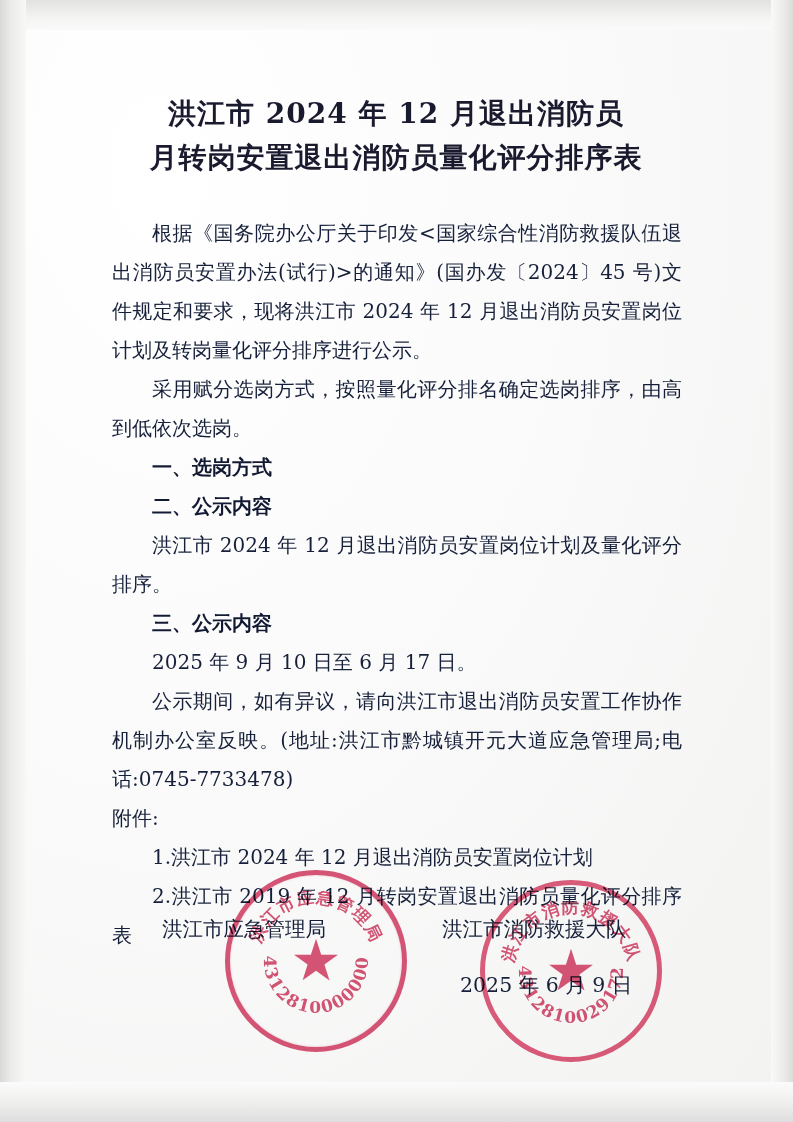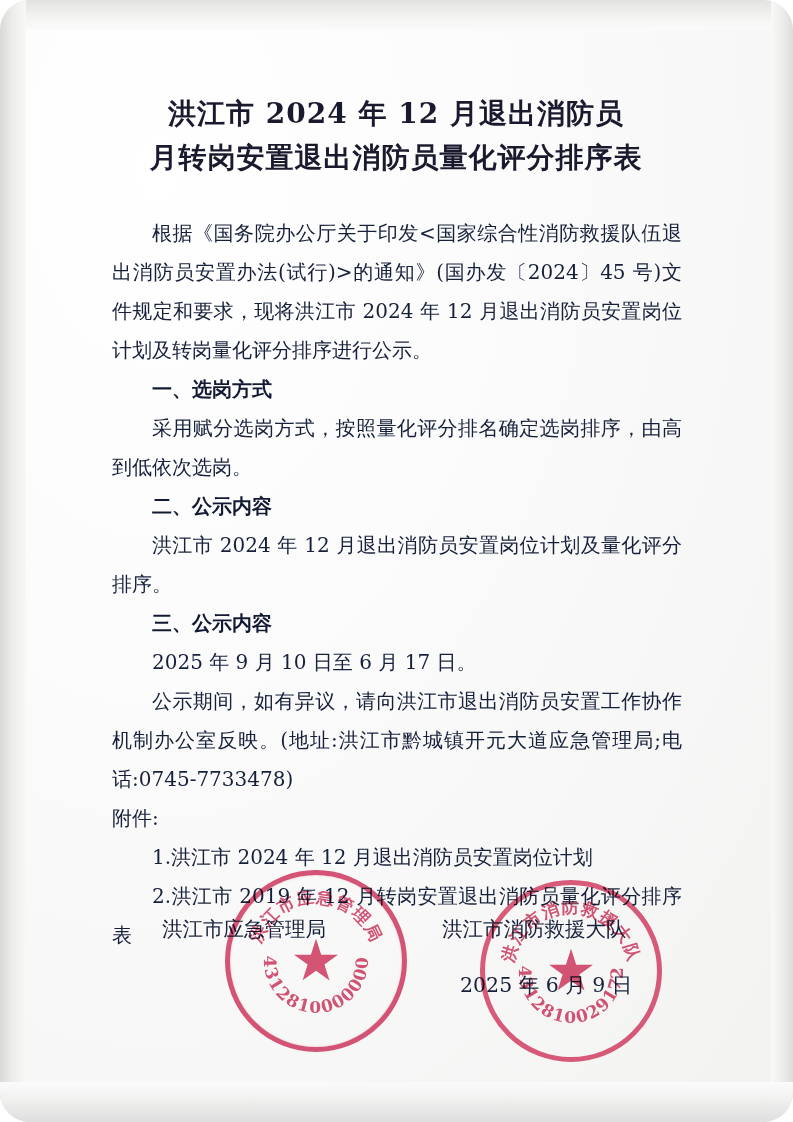--- a/index.html
+++ b/index.html
@@ -15,21 +15,20 @@
   }
 
   
   #page {
     position: relative;
     width: 793px;
     height: 1122px;
     background:
       radial-gradient(ellipse at 20% 15%, #ffffff 0%, #fbfbfb 40%, #f2f2f1 100%);
     overflow: hidden;
-    border-radius: 30px;
   }
 
   
   .scan-edge-left {
     position: absolute;
     left: 0; top: 0; bottom: 0;
     width: 26px;
     background: linear-gradient(to right, #d9d9d6 0%, #ececeb 45%, #f8f8f7 100%);
   }
   .scan-edge-right {
@@ -183,22 +182,22 @@
 
   <div class="content">
 
     <div class="doc-title">
       <span>洪江市 2024 年 12 月退出消防员</span>
       <span class="line2">月转岗安置退出消防员量化评分排序表</span>
     </div>
 
     <div class="body-text">
       <p class="para">根据《国务院办公厅关于印发&lt;国家综合性消防救援队伍退出消防员安置办法(试行)&gt;的通知》(国办发〔2024〕45 号)文件规定和要求，现将洪江市 2024 年 12 月退出消防员安置岗位计划及转岗量化评分排序进行公示。</p>
+      <p class="para">采用赋分选岗方式，按照量化评分排名确定选岗排序，由高到低依次选岗。</p>
       <p class="para heading">一、选岗方式</p>
-      <p class="para">采用赋分选岗方式，按照量化评分排名确定选岗排序，由高到低依次选岗。</p>
       <p class="para heading">二、公示内容</p>
       <p class="para">洪江市 2024 年 12 月退出消防员安置岗位计划及量化评分排序。</p>
       <p class="para heading">三、公示内容</p>
       <p class="para">2025 年 9 月 10 日至 6 月 17 日。</p>
       <p class="para">公示期间，如有异议，请向洪江市退出消防员安置工作协作机制办公室反映。(地址:洪江市黔城镇开元大道应急管理局;电话:0745-7733478)</p>
       <p class="para no-indent">附件:</p>
       <p class="para subitem">1.洪江市 2024 年 12 月退出消防员安置岗位计划</p>
       <p class="para subitem">2.洪江市 2019 年 12 月转岗安置退出消防员量化评分排序表</p>
     </div>
 

